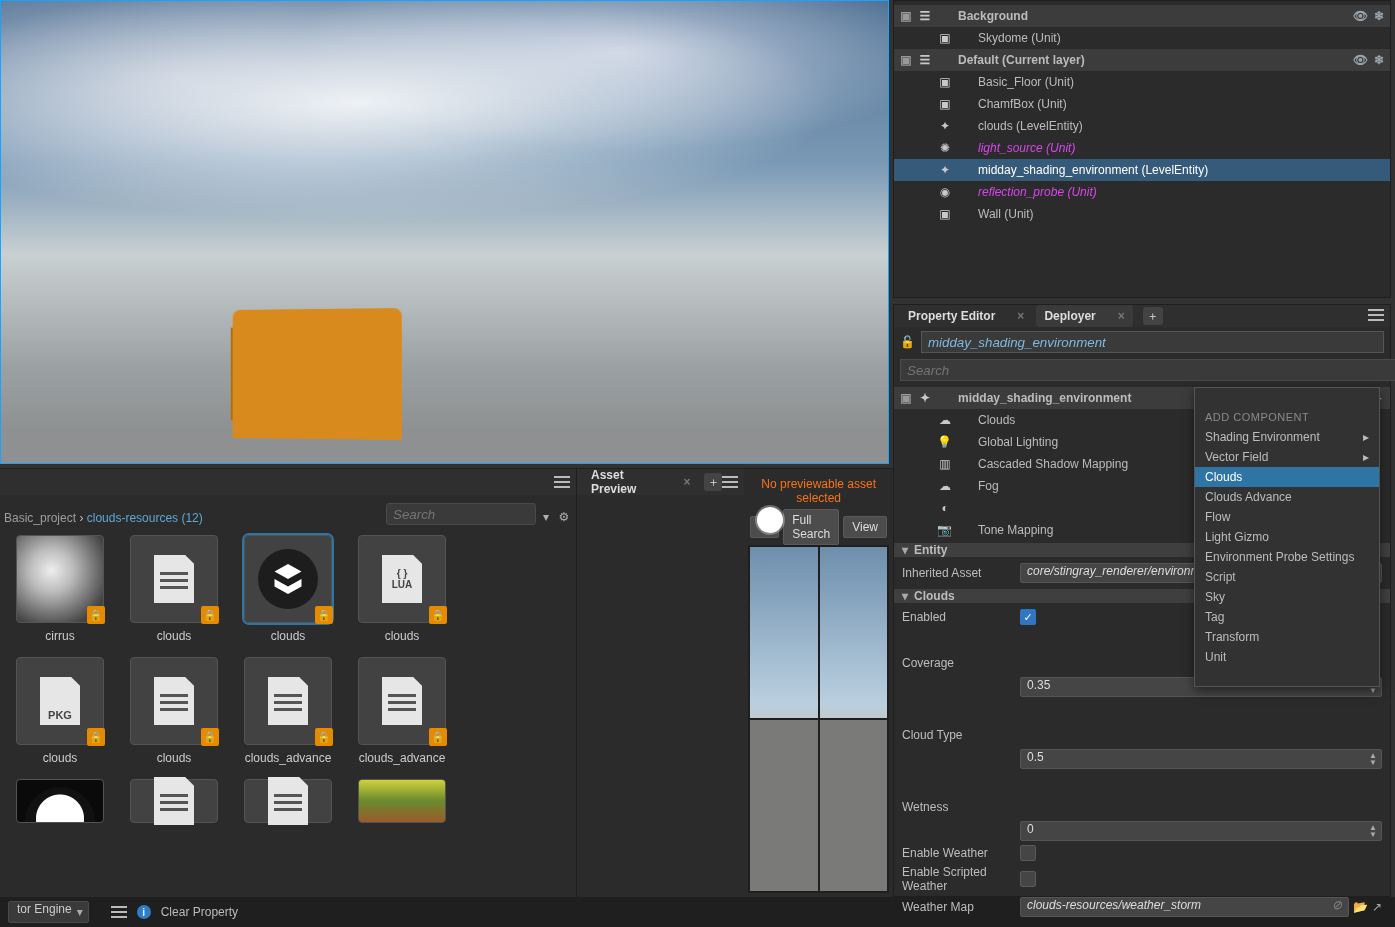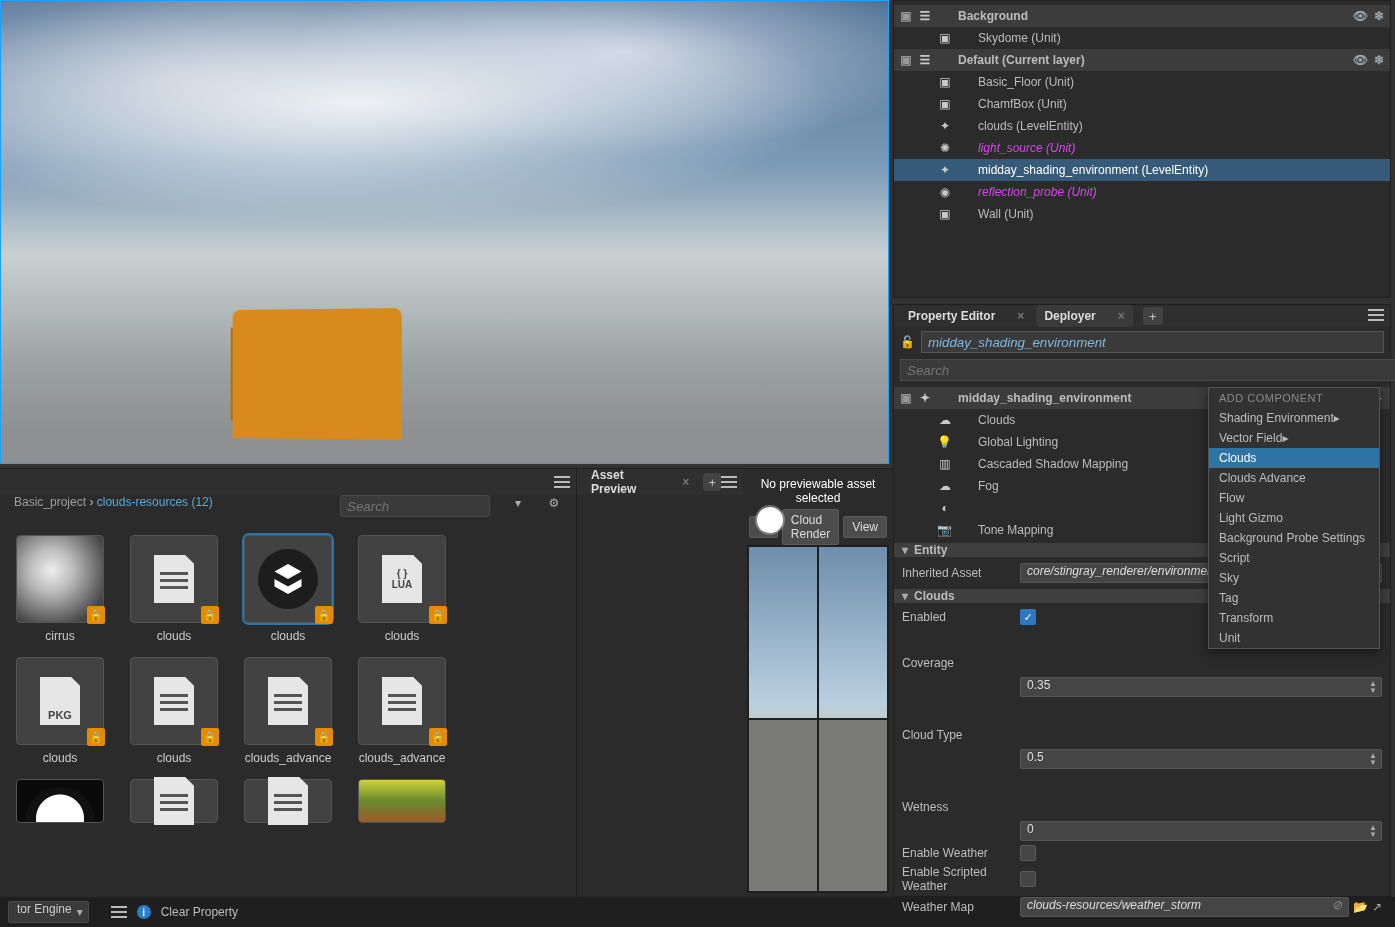--- a/index.html
+++ b/index.html
@@ -23,21 +23,21 @@
 .asset-browser { flex: 0 0 570px; display: flex; flex-direction: column; background: #2b2b2b; border-top: 1px solid #1f1f1f; min-height: 0; }
 .asset-preview { flex: 1; display: flex; flex-direction: row; background: #2b2b2b; border-top: 1px solid #1f1f1f; border-left: 1px solid #1f1f1f; min-height: 0; }
 
 .panel-header { display: flex; align-items: center; height: 26px; background: #2f2f2f; padding: 0 6px; }
 .panel-header .right { margin-left: auto; display: flex; gap: 10px; align-items: center; }
 .tab { display: inline-flex; align-items: center; gap: 22px; padding: 4px 8px; font-weight: 700; color: #ddd; }
 .tab .x { color: #777; cursor: pointer; }
 .plus-tab { width: 20px; height: 18px; background: #434343; border-radius: 3px; display: flex; align-items: center; justify-content: center; color: #ddd; margin-left: 6px; }
 .hamburger { width: 16px; height: 12px; display: inline-block; background: linear-gradient(#bbb 0 2px,transparent 2px 5px,#bbb 5px 7px,transparent 7px 10px,#bbb 10px 12px); }
 
-.ab-toolbar { display: flex; align-items: flex-start; height: 30px; padding: 0 14px; gap: 20px; }
+.ab-toolbar { display: flex; align-items: flex-end; height: 30px; padding: 0 4px; gap: 2px; }
 .ab-breadcrumb a { color: #9e9e9e; text-decoration: none; }
 .ab-breadcrumb .cur { color: #5ea8d6; }
 .ab-search { margin-left: auto; width: 150px; height: 22px; background: #3a3a3a; border: 1px solid #4a4a4a; border-radius: 3px; color: #888; padding: 0 6px; font-style: italic; }
 .icon-funnel, .icon-gear { width: 16px; height: 16px; display: inline-flex; align-items: center; justify-content: center; color: #aeaeae; }
 
 .asset-grid { flex: 1; overflow: auto; padding: 10px; display: grid; grid-template-columns: repeat(5,100px); gap: 14px 14px; align-content: start; }
 .asset-item { width: 100px; display: flex; flex-direction: column; align-items: center; gap: 6px; }
 .thumb { width: 88px; height: 88px; background: #424242; border: 1px solid #545454; border-radius: 4px; position: relative; display: flex; align-items: center; justify-content: center; color: #ddd; }
 .thumb.selected { outline: 2px solid #2e74a5; border-radius: 5px; }
 .lock-badge { position: absolute; right: -2px; bottom: -2px; width: 18px; height: 18px; background: #e68a00; border-radius: 2px; color: #1f1f1f; display: flex; align-items: center; justify-content: center; font-size: 11px; }
@@ -45,21 +45,21 @@
 .doc-lines { width: 40px; height: 48px; background: #e6e6e6; clip-path: polygon(0 0,78% 0,100% 18%,100% 100%,0 100%); display: flex; flex-direction: column; justify-content: center; gap: 4px; padding: 8px 6px 6px 6px; }
 .doc-lines::before,.doc-lines::after,.doc-lines span { content:""; display:block; height:3px; background:#555; }
 .doc-lua { width: 40px; height: 48px; background: #e6e6e6; clip-path: polygon(0 0,78% 0,100% 18%,100% 100%,0 100%); display:flex; align-items:center; justify-content:center; font-weight:700; color:#444; font-size:10px; flex-direction:column; }
 .doc-pkg { width: 40px; height: 48px; background: #e6e6e6; clip-path: polygon(0 0,78% 0,100% 18%,100% 100%,0 100%); display:flex; align-items:flex-end; justify-content:center; font-weight:800; color:#444; font-size:11px; padding-bottom:4px; }
 .moon { width: 70px; height: 35px; background: radial-gradient(circle at 50% 90%,#fff 50%,#111 52%); border-radius: 35px 35px 0 0; }
 .puzzle-badge { width:60px;height:60px;border-radius:50%;background:#1d1d1d;display:flex;align-items:center;justify-content:center; }
 .tex-cirrus { width:100%;height:100%;background:radial-gradient(circle at 40% 40%,#eee 0%,#bbb 30%,#444 80%);border-radius:3px; }
 .tex-grad { width:100%;height:100%;background:linear-gradient(to bottom,#cfd23a,#6a8a2e,#9b5a2b);border-radius:3px; }
 
 .preview-body { flex:1; display:flex; flex-direction:column; min-height:0; }
-.preview-msg { text-align:center; padding:8px 0; color:#ffffff; }
+.preview-msg { text-align:center; padding:8px 0; color:#f97316; }
 .preview-tools { position:relative; height:28px; display:flex; align-items:center; gap:4px; padding:0 6px; }
 .btn-dark { background:#4c4c4c; border:1px solid #5a5a5a; color:#ddd; padding:3px 8px; border-radius:2px; }
 .sun { position:absolute; right:110px; top:-6px; width:26px; height:26px; border-radius:50%; background:#fff; box-shadow:0 0 0 2px rgba(255,255,255,.3); }
 .preview-view { flex:1; margin:4px 4px 4px 4px; border:1px solid #1f1f1f; background:linear-gradient(to bottom,#6d8eac 0%,#b9cfe0 45%,#c6c7bd 55%,#7c7d7a 100%); position:relative; }
 .quad .qv { position:absolute; border:1px solid #1f1f1f; }
 .quad .qv.tl{left:0;top:0;right:50%;bottom:50%;} .quad .qv.tr{left:50%;top:0;right:0;bottom:50%;}
 .quad .qv.bl{left:0;top:50%;right:50%;bottom:0;background:#7a7b79;} .quad .qv.br{left:50%;top:50%;right:0;bottom:0;background:#7a7b79;}
 
 
 .scene-panel { background:#2b2b2b; border:1px solid #1f1f1f; flex:0 0 298px; display:flex; flex-direction:column; }
@@ -88,23 +88,23 @@
 .val-input, .val-num, .val-path { height:20px; background:#454545; border:1px solid #555; color:#ddd; padding:0 6px; font-style:italic; width:100%; border-radius:2px; position:relative; }
 .val-num { font-style:normal;margin-top:48px; }
 .spinctrls{position:absolute;right:2px;top:0;bottom:0;width:12px;display:flex;flex-direction:column;justify-content:center;}
 .spinctrls span{font-size:8px;color:#aaa;line-height:7px;text-align:center;}
 .chk{width:16px;height:16px;background:#2f77c2;border-radius:2px;display:flex;align-items:center;justify-content:center;color:#fff;font-size:11px;}
 .chk.empty{background:#454545;border:1px solid #5a5a5a;}
 .val-path-wrap{display:flex;align-items:center;gap:4px;}
 .path-icons{display:flex;gap:4px;color:#a6a6a6;}
 
 
-.ctx-menu { position:absolute; right:10px; top:82px; width:172px; background:#323232; border:1px solid #555; box-shadow:0 4px 10px rgba(0,0,0,.5); padding:0 0; z-index:50; }
+.ctx-menu { position:absolute; right:10px; top:82px; width:186px; background:#323232; border:1px solid #555; box-shadow:0 4px 10px rgba(0,0,0,.5); padding:19px 0; z-index:50; }
 .ctx-title{padding:4px 10px;color:#8a8a8a;font-size:11px;letter-spacing:.5px;}
-.ctx-item{display:flex;align-items:center;padding:3px 10px;height:20px;}
+.ctx-item{display:flex;align-items:center;justify-content:space-between;padding:3px 10px;height:20px;}
 .ctx-item:hover,.ctx-item.hl{background:#2e74a5;color:#fff;}
 .ctx-item .arr{color:#bbb;}
 
 
 .footer { height:30px; background:#1f1f1f; display:flex; align-items:center; padding:0 8px; gap:10px; color:#bbb; }
 .footer .combo { height:22px; background:#3a3a3a; border:1px solid #4a4a4a; border-radius:2px; padding:0 16px 0 8px; position:relative; color:#ccc; }
 .footer .combo::after{content:"▾";position:absolute;right:5px;top:3px;color:#aaa;}
 .info-dot{width:14px;height:14px;border-radius:50%;background:#2c7ec9;color:#fff;display:inline-flex;align-items:center;justify-content:center;font-size:10px;font-weight:700;}
 
 svg{display:block;}
@@ -244,21 +244,21 @@
               </span>
           <span class="plus-tab">＋</span>
           <span class="right">
                 <span class="hamburger"></span>
               </span>
         </div>
         <div class="preview-body">
           <div class="preview-msg">No previewable asset selected</div>
           <div class="preview-tools">
             <span class="btn-dark">⚙</span>
-            <span class="btn-dark">Cloud Render</span>
+            <span class="btn-dark">Full Search</span>
             <span class="btn-dark">View</span>
             <div class="sun"></div>
           </div>
           <div class="preview-view quad">
             <div class="qv tl"></div>
                 <div class="qv tr"></div>
                 <div class="qv bl"></div>
                 <div class="qv br"></div>
           </div>
         </div>
@@ -450,21 +450,21 @@
             <div class="ctx-item">
               <span>Clouds Advance</span>
             </div>
             <div class="ctx-item">
               <span>Flow</span>
             </div>
             <div class="ctx-item">
               <span>Light Gizmo</span>
             </div>
             <div class="ctx-item">
-              <span>Background Probe Settings</span>
+              <span>Environment Probe Settings</span>
             </div>
             <div class="ctx-item">
               <span>Script</span>
             </div>
             <div class="ctx-item">
               <span>Sky</span>
             </div>
             <div class="ctx-item">
               <span>Tag</span>
             </div>

